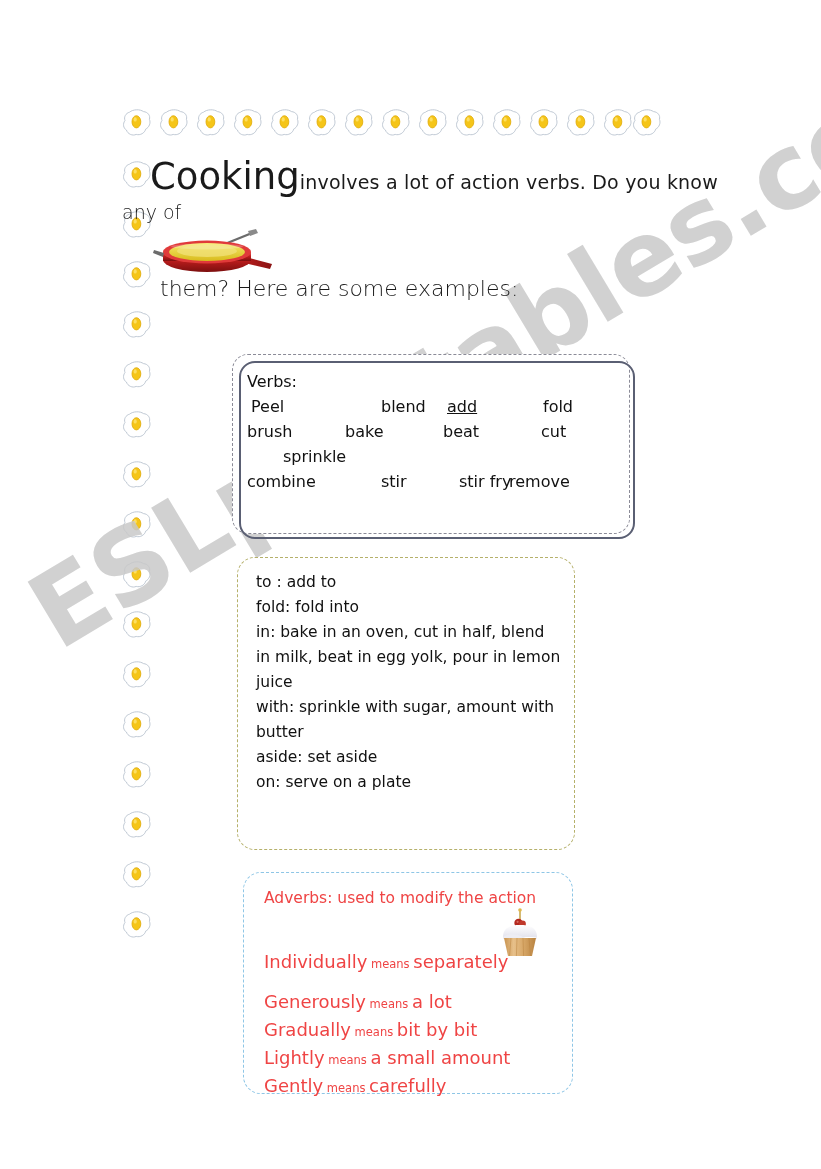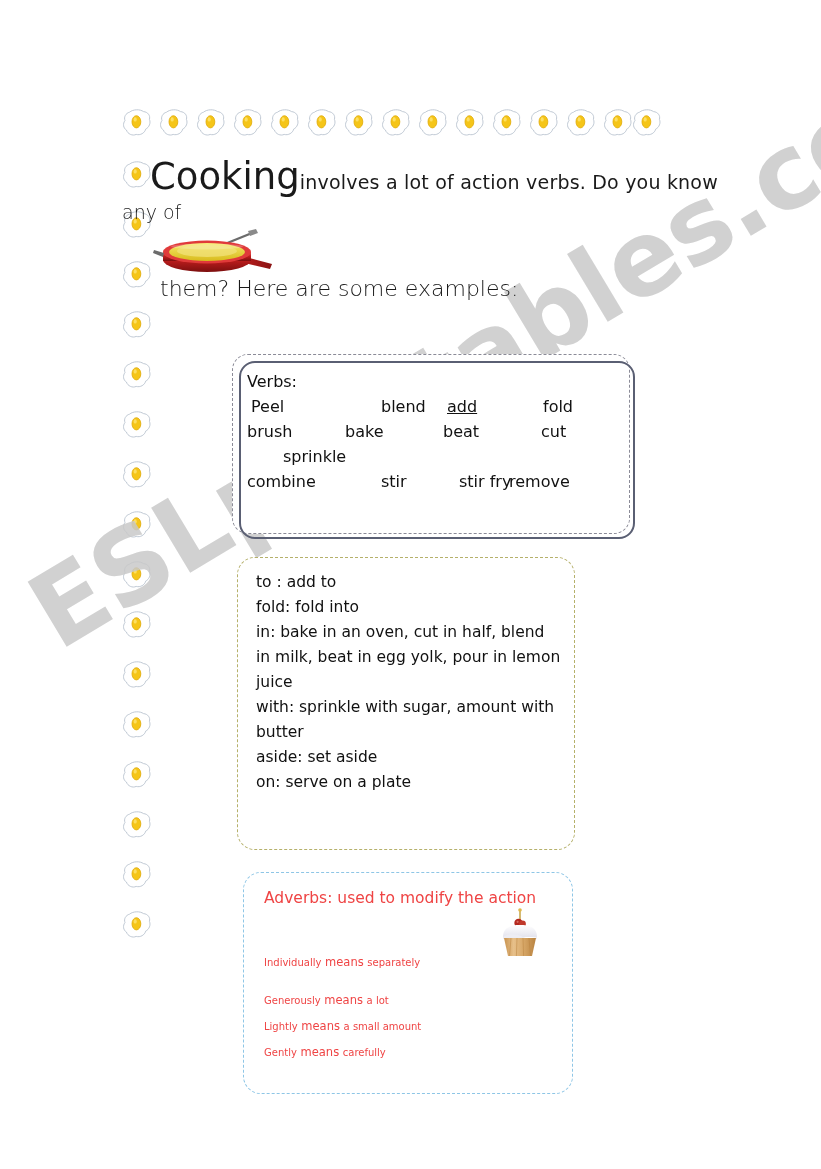--- a/index.html
+++ b/index.html
@@ -113,21 +113,21 @@
 
   
   .adv-text{
     position:absolute;left:20px;top:13px;width:300px;
     font-family:"DejaVu Sans", sans-serif;
     font-size:15.5px;font-weight:400;color:#ef4444;line-height:25px;
   }
   .adv-head{margin-bottom:38px;}
   .adv-line{white-space:nowrap;}
   .adv-line.spaced{margin-bottom:12px;}
-  .adv-word{font-size:10px;}
+  .adv-word{font-size:18px;}
   .adv-means{font-size:11.5px;}
 
   
   .cupcake{position:absolute;left:253px;top:34px;width:46px;height:52px;z-index:3;}
   .cupcake svg{display:block;}
 </style>
 </head>
 <body>
 
 <div id="page">
@@ -394,20 +394,21 @@
         <div>aside: set aside</div>
         <div>on: serve on a plate</div>
       </div>
   </div>
 
   <div class="box box-adv">
     <div class="adv-text" id="advText">
       <div class="adv-head">Adverbs: used to modify the action</div>
     <div class="adv-line spaced"><span class="adv-word">Individually</span><span class="adv-means"> means </span><span class="adv-word">separately</span></div>
         <div class="adv-line"><span class="adv-word">Generously</span><span class="adv-means"> means </span><span class="adv-word">a lot</span></div>
+        <div class="adv-line"><span class="adv-word">Gradually</span><span class="adv-means"> means </span><span class="adv-word">bit by bit</span></div>
         <div class="adv-line"><span class="adv-word">Lightly</span><span class="adv-means"> means </span><span class="adv-word">a small amount</span></div>
         <div class="adv-line"><span class="adv-word">Gently</span><span class="adv-means"> means </span><span class="adv-word">carefully</span></div>
       </div>
     <div class="cupcake">
       <svg viewBox="0 0 46 52" width="46" height="52">
         <defs>
           <linearGradient id="cupB" x1="0" y1="0" x2="1" y2="0">
             <stop offset="0%" stop-color="#c8934f"></stop>
             <stop offset="30%" stop-color="#e7c08a"></stop>
             <stop offset="60%" stop-color="#d8a868"></stop>

